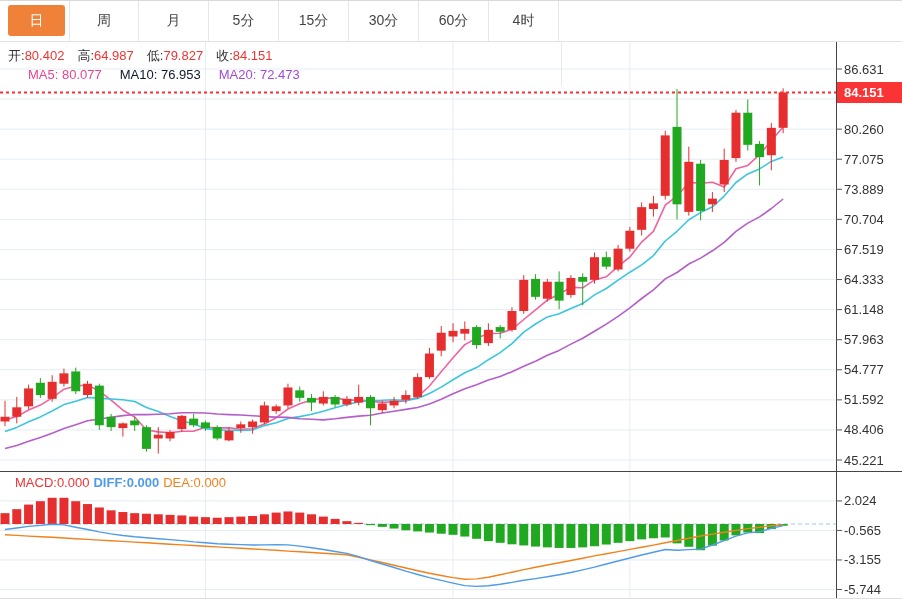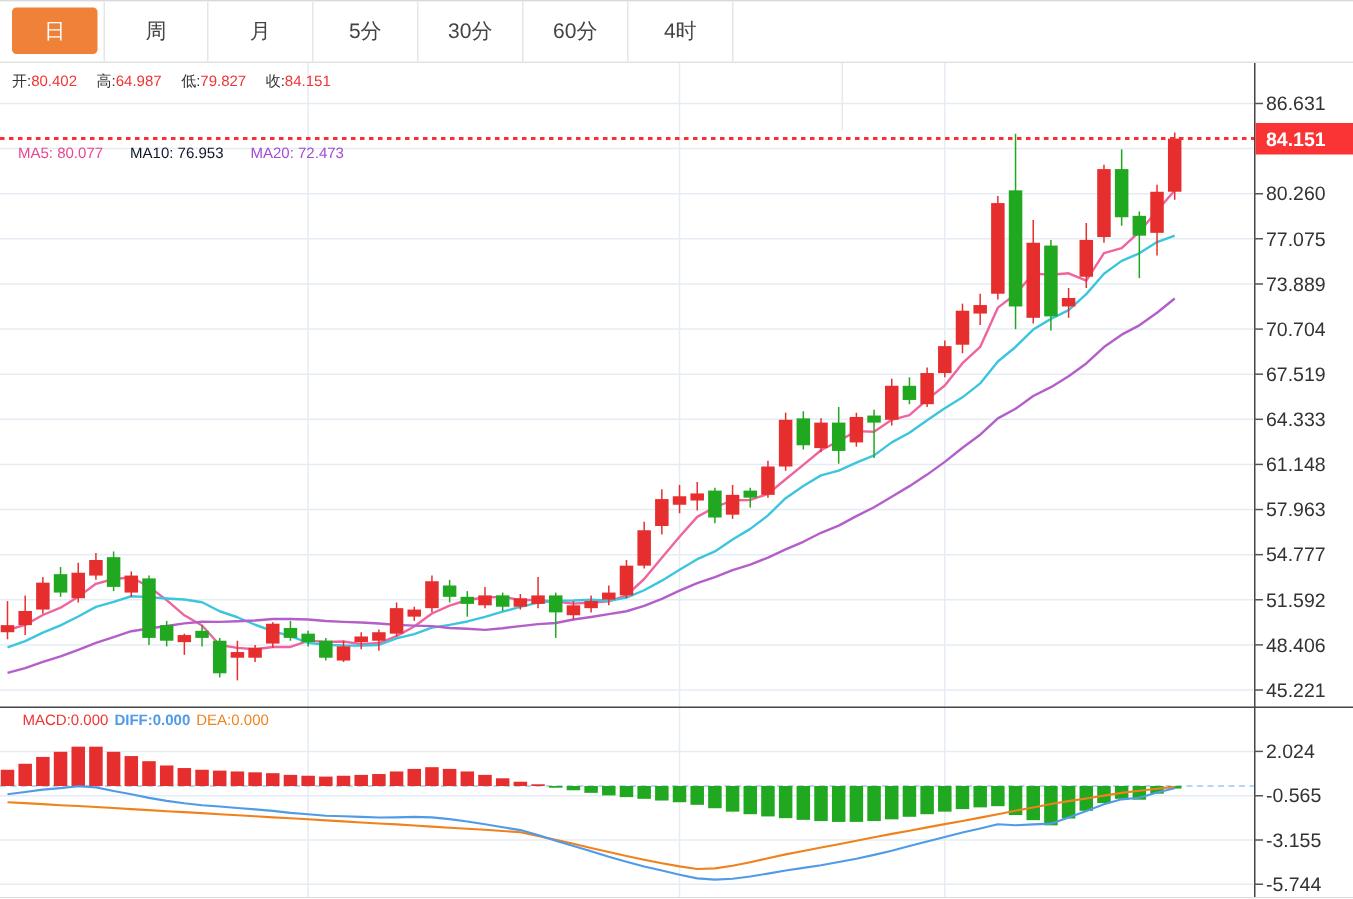--- a/index.html
+++ b/index.html
@@ -5,23 +5,23 @@
   html,body{margin:0;padding:0;background:#fff;}
   .app{position:relative;width:902px;height:599px;background:#fff;overflow:hidden;
        font-family:"Liberation Sans","DejaVu Sans",sans-serif;border-top:1px solid #d9d9d9;box-sizing:border-box;}
   svg{position:absolute;left:0;top:0;z-index:1;}
   .tabbar{position:absolute;left:0;top:0;width:902px;height:41px;background:#fff;z-index:3;
           display:flex;align-items:stretch;border-bottom:1px solid #e2e2e2;box-sizing:border-box;}
   .tab{width:70px;display:flex;align-items:center;justify-content:center;font-size:14px;color:#444;
        border-right:1px solid #e6e6e6;box-sizing:border-box;cursor:pointer;}
   .tab.active{background:#ef8138;color:#fff;border-radius:3px;width:57px;height:31px;margin:4px 5px 0 8px;border-right:none;}
   .tab.after-active{border-left:1px solid #e6e6e6;margin-left:-1px;}
-  .inforow{position:absolute;z-index:2;display:flex;font-size:10px;white-space:nowrap;align-items:center;}
+  .inforow{position:absolute;z-index:2;display:flex;font-size:13px;white-space:nowrap;align-items:center;}
   .row-ohlc{left:8px;top:46px;gap:13px;}
-  .row-ma{left:12px;top:66px;gap:18px;margin-top:30px;}
+  .row-ma{left:28px;top:66px;gap:18px;}
   .row-macd{left:15px;top:474px;gap:4px;}
   .lbl{color:#333;}
   .red{color:#f03333;}
   .ma5{color:#e8468f;} .ma10{color:#0f172a;} .ma20{color:#a54ad2;}
   .dif{color:#4f9be8;font-weight:bold;} .dea{color:#f0821e;}
   .price-tag{position:absolute;left:837px;top:81px;width:65px;height:21px;background:#fa3434;color:#fff;
              font-size:13px;font-weight:bold;line-height:21px;padding-left:7px;box-sizing:border-box;z-index:2;}
   .info-divider{position:absolute;left:561px;top:41px;width:1px;height:45px;background:#e9e9e9;z-index:2;}
 </style>
 </head>
@@ -296,20 +296,21 @@
       <text x="844" y="563.467" font-size="13" fill="#333333">-3.155</text>
       <line x1="836" y1="588.4816" x2="842" y2="588.4816" stroke="#555" stroke-width="1"></line>
       <text x="844" y="592.9816" font-size="13" fill="#333333">-5.744</text>
     </svg>
 
   <div class="tabbar">
     <div class="tab active">日</div>
     <div class="tab after-active">周</div>
     <div class="tab">月</div>
     <div class="tab">5分</div>
+    <div class="tab">15分</div>
     <div class="tab">30分</div>
     <div class="tab">60分</div>
     <div class="tab">4时</div>
   </div>
 
   <div class="inforow row-ohlc">
     <span><span class="lbl">开:</span><span class="red">80.402</span></span>
     <span><span class="lbl">高:</span><span class="red">64.987</span></span>
     <span><span class="lbl">低:</span><span class="red">79.827</span></span>
     <span><span class="lbl">收:</span><span class="red">84.151</span></span>

